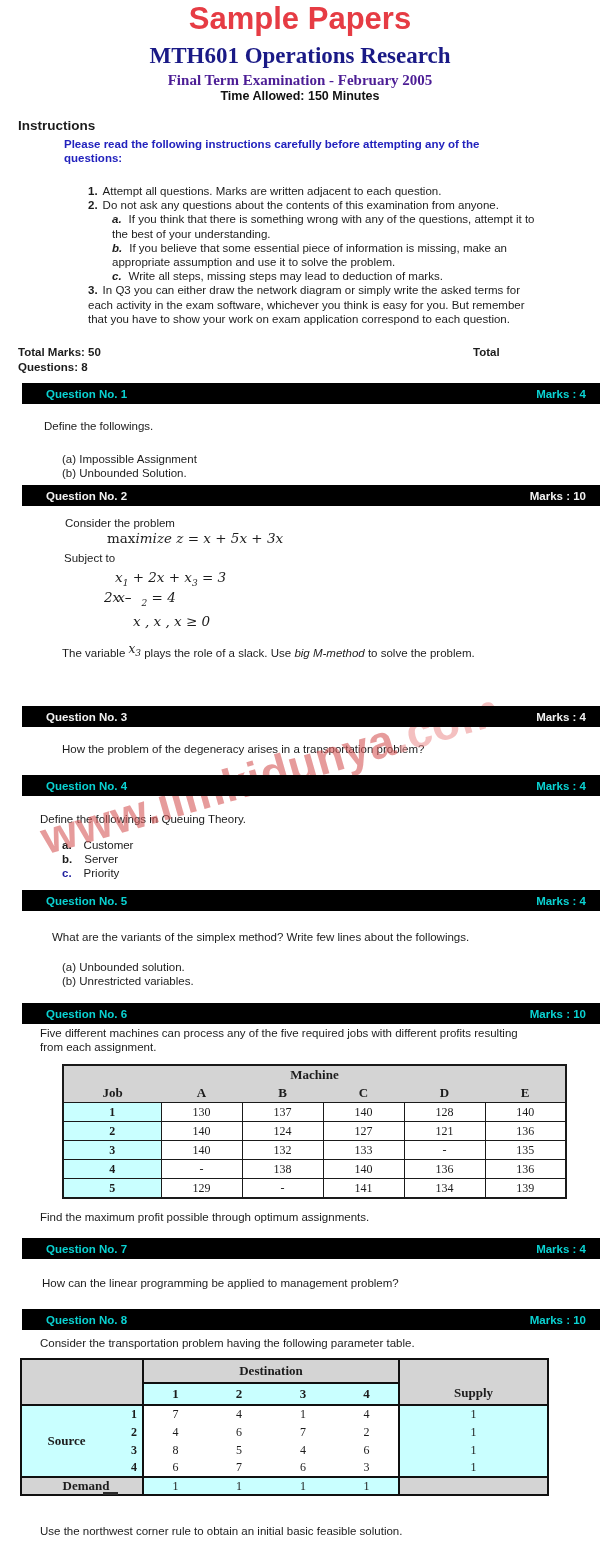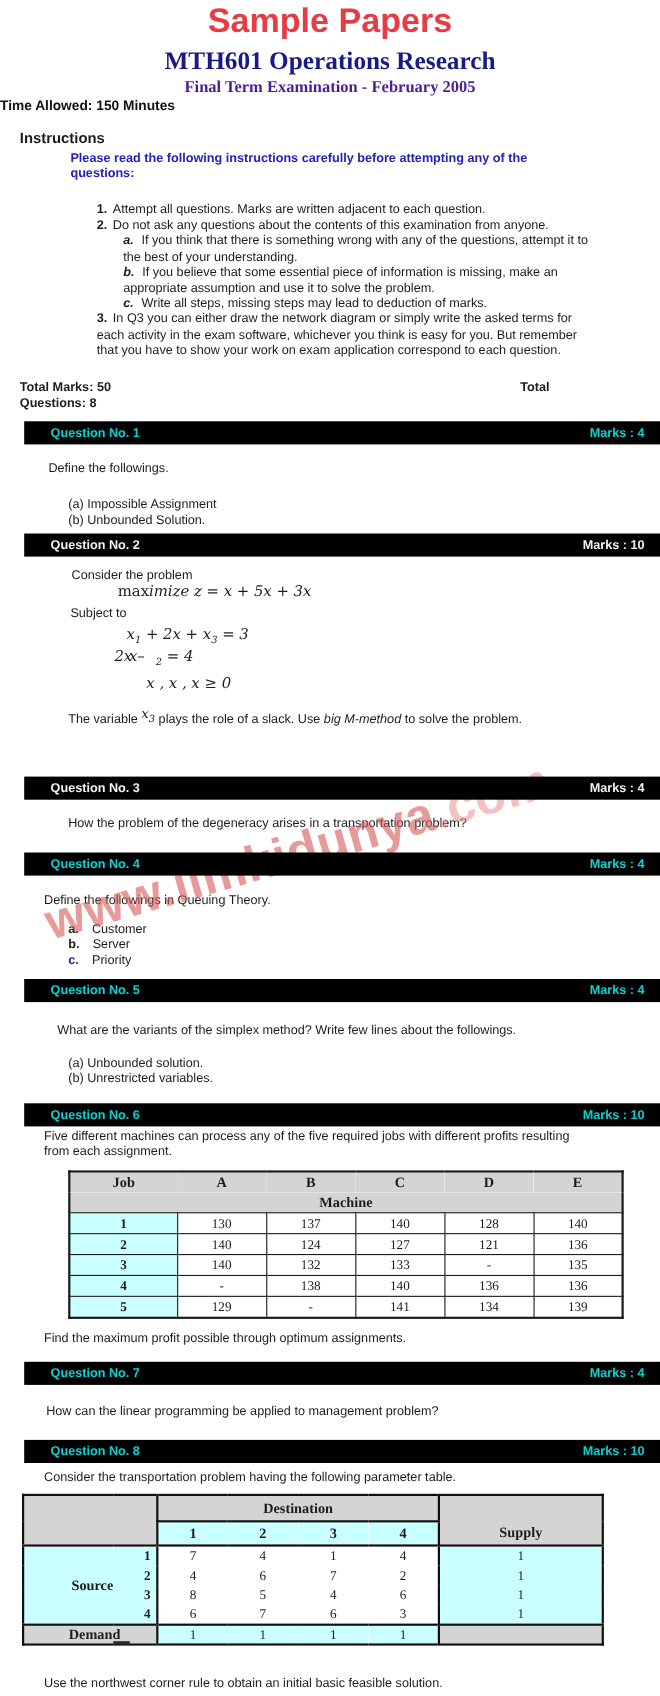--- a/index.html
+++ b/index.html
@@ -5,21 +5,21 @@
   html,body{margin:0;padding:0;background:#ffffff;}
   .page{position:relative;width:600px;height:1542px;background:#fff;overflow:hidden;
         font-family:"Liberation Sans",sans-serif;color:#1c1c1c;}
   .abs{position:absolute;}
   
   .title-main{left:0;top:1px;width:600px;text-align:center;font-size:31px;font-weight:bold;color:#e63c44;}
   .title-course{left:0;top:43px;width:600px;text-align:center;font-family:"Liberation Serif",serif;
                 font-size:23px;font-weight:bold;color:#1a1a86;}
   .title-exam{left:0;top:72px;width:600px;text-align:center;font-family:"Liberation Serif",serif;
               font-size:15px;font-weight:bold;color:#4c1d95;}
-  .title-time{left:0;top:89px;width:600px;text-align:left;font-size:12.5px;font-weight:bold;color:#111;}
+  .title-time{left:0;top:89px;width:600px;text-align:center;font-size:12.5px;font-weight:bold;color:#111;}
   
   .inst-head{left:18px;top:118px;font-size:13.5px;font-weight:bold;}
   .inst-intro{left:64px;top:137px;width:452px;font-size:11.5px;line-height:14px;font-weight:bold;color:#2222bd;}
   .inst-list{left:88px;top:184px;width:456px;font-size:11.5px;line-height:14.2px;}
   .inst-item{margin:0;}
   .inst-sub{margin-left:24px;width:430px;}
   .mk{font-weight:bold;margin-right:5px;}
   .mki{font-weight:bold;font-style:italic;margin-right:7px;}
   
   .bold-line{font-size:11.5px;font-weight:bold;}
@@ -49,21 +49,21 @@
   .t8{left:20px;top:1358px;table-layout:fixed;border:2px solid #101010;
       font-family:"Liberation Serif",serif;font-size:12px;}
   .t8 td{padding:0;text-align:center;overflow:hidden;}
   .t8 .g{background:#d4d4d4;font-weight:bold;font-size:13px;}
   .t8 .c{background:#c9ffff;}
   .t8 .dest{border-bottom:2px solid #101010;}
   .t8 .vl{border-left:2px solid #101010;}
   .t8 .bt{border-top:2px solid #101010;}
   .t8 .hnum{font-weight:bold;font-size:13px;}
   .t8 .supply{vertical-align:bottom;padding-bottom:3px;}
-  .t8 .src{text-align:right;padding-left:8px;vertical-align:middle;font-weight:bold;font-size:13px;}
+  .t8 .src{text-align:center;padding-left:8px;vertical-align:middle;font-weight:bold;font-size:13px;}
   .t8 .idx{text-align:right;padding-right:5px;font-weight:bold;}
   .t8 .dem{text-align:center;padding-left:8px;}
   
   .watermark{left:42px;top:812px;z-index:5;font-size:46px;font-weight:bold;letter-spacing:0.5px;
              white-space:nowrap;color:rgba(213,88,88,0.60);transform:rotate(-16deg);
              transform-origin:0 50%;pointer-events:none;}
   .watermark .wm2{color:rgba(235,140,140,0.55);}
   .artifact{left:103px;top:1492px;width:15px;height:3px;background:#2a2a2a;}
   .blue-c{color:#1f1f9f;}
 </style>
@@ -147,30 +147,30 @@
     <colgroup>
         <col style="width:98px">
         <col style="width:81px">
         <col style="width:81px">
         <col style="width:81px">
         <col style="width:81px">
         <col style="width:81px">
       </colgroup>
     <tbody>
         <tr>
+          <td class="g" colspan="6">Machine</td>
+        </tr>
+    <tr>
       <td class="g">Job</td>
       <td class="g">A</td>
       <td class="g">B</td>
       <td class="g">C</td>
       <td class="g">D</td>
       <td class="g">E</td>
     </tr>
-    <tr>
-          <td class="g" colspan="6">Machine</td>
-        </tr>
     <tr>
           <td class="cb">1</td>
           <td class="w">130</td>
           <td class="w">137</td>
           <td class="w">140</td>
           <td class="w">128</td>
           <td class="w">140</td>
         </tr>
     <tr>
           <td class="cb">2</td>

